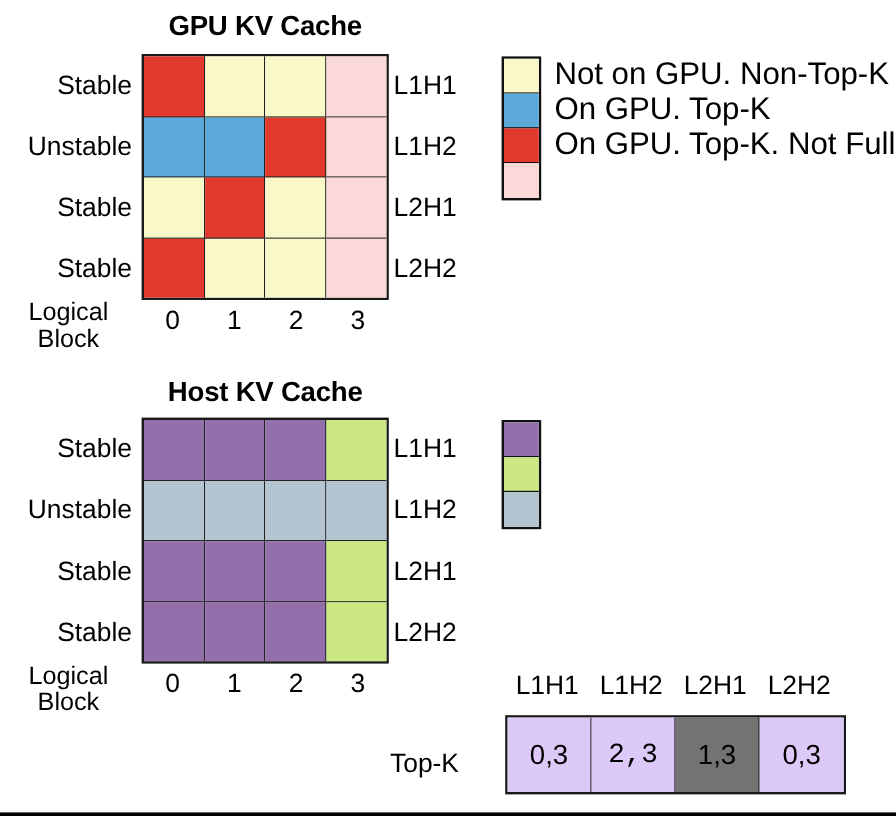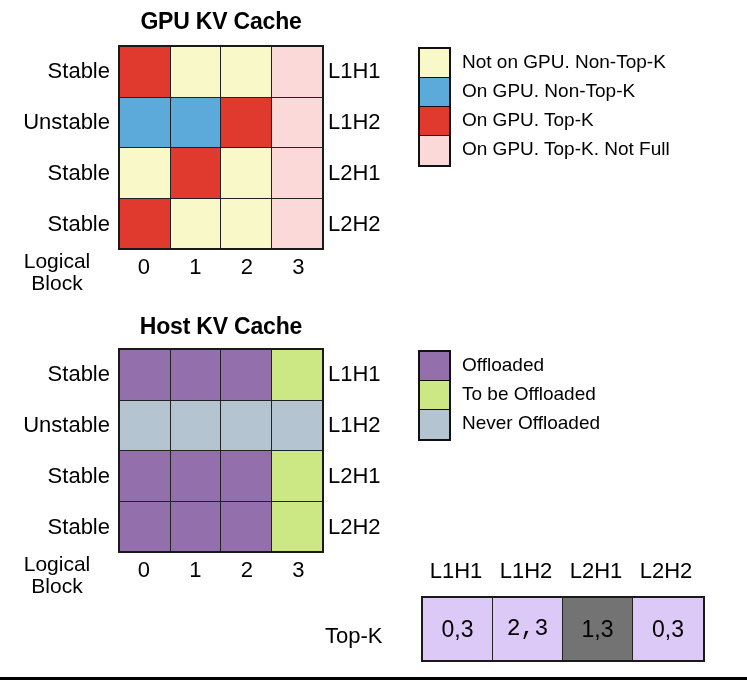--- a/index.html
+++ b/index.html
@@ -90,21 +90,21 @@
   }
   .legend-swatch:last-child { border-bottom: none; }
   .legend-labels {
     display: flex;
     flex-direction: column;
     margin-left: 11px;
   }
   .legend-label {
     height: 29px;
     line-height: 29px;
-    font-size: 19px;
+    font-size: 26px;
     white-space: nowrap;
   }
 
   
   .topk-head {
     display: flex;
   }
   .topk-head-cell {
     width: 70px;
     text-align: center;
@@ -195,21 +195,20 @@
 
   <div class="abs legend" style="left:418px; top:47px;">
     <div class="legend-swatches" id="gpu-legend-swatches">
         <div class="legend-swatch" style="background: rgb(248, 248, 200);"></div>
         <div class="legend-swatch" style="background: rgb(91, 170, 217);"></div>
         <div class="legend-swatch" style="background: rgb(224, 58, 47);"></div>
         <div class="legend-swatch" style="background: rgb(252, 217, 217);"></div>
       </div>
     <div class="legend-labels" id="gpu-legend-labels">
         <div class="legend-label">Not on GPU. Non-Top-K</div>
-        <div class="legend-label">On GPU. Non-Top-K</div>
         <div class="legend-label">On GPU. Top-K</div>
         <div class="legend-label">On GPU. Top-K. Not Full</div>
       </div>
   </div>
 
   <div class="abs panel-title" style="left:118px; top:313px; width:206px;">Host KV Cache</div>
 
   <div class="abs" id="host-left-labels" style="left: 0px; top: 348px; width: 110px; height: 205px; display: flex; flex-direction: column;">
       <div class="rowlabel" style="height: 51.25px; display: flex; align-items: center; justify-content: flex-end;">Stable</div>
       <div class="rowlabel" style="height: 51.25px; display: flex; align-items: center; justify-content: flex-end;">Unstable</div>
@@ -254,25 +253,20 @@
     <div>Logical</div>
     <div>Block</div>
   </div>
 
   <div class="abs legend" style="left:418px; top:350px;">
     <div class="legend-swatches" id="host-legend-swatches">
         <div class="legend-swatch" style="background: rgb(147, 112, 171);"></div>
         <div class="legend-swatch" style="background: rgb(203, 232, 132);"></div>
         <div class="legend-swatch" style="background: rgb(180, 196, 209);"></div>
       </div>
-    <div class="legend-labels" id="host-legend-labels">
-        <div class="legend-label">Offloaded</div>
-        <div class="legend-label">To be Offloaded</div>
-        <div class="legend-label">Never Offloaded</div>
-      </div>
   </div>
 
   <div class="abs topk-head" id="topk-headers" style="left:421px; top:560px;">
       <div class="topk-head-cell">L1H1</div>
       <div class="topk-head-cell">L1H2</div>
       <div class="topk-head-cell">L2H1</div>
       <div class="topk-head-cell">L2H2</div>
     </div>
 
   <div class="abs topk-title" style="left:325px; top:625px;">Top-K</div>

